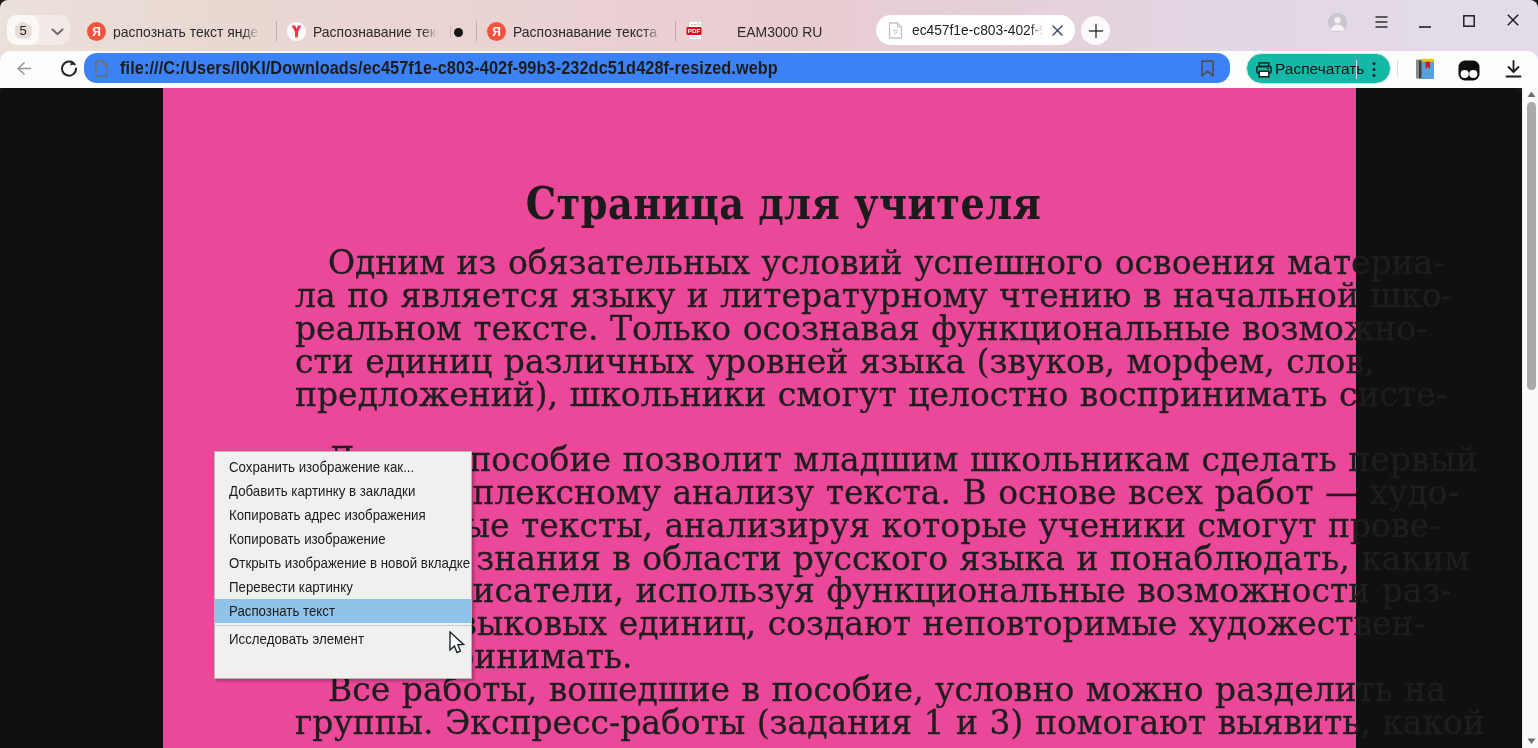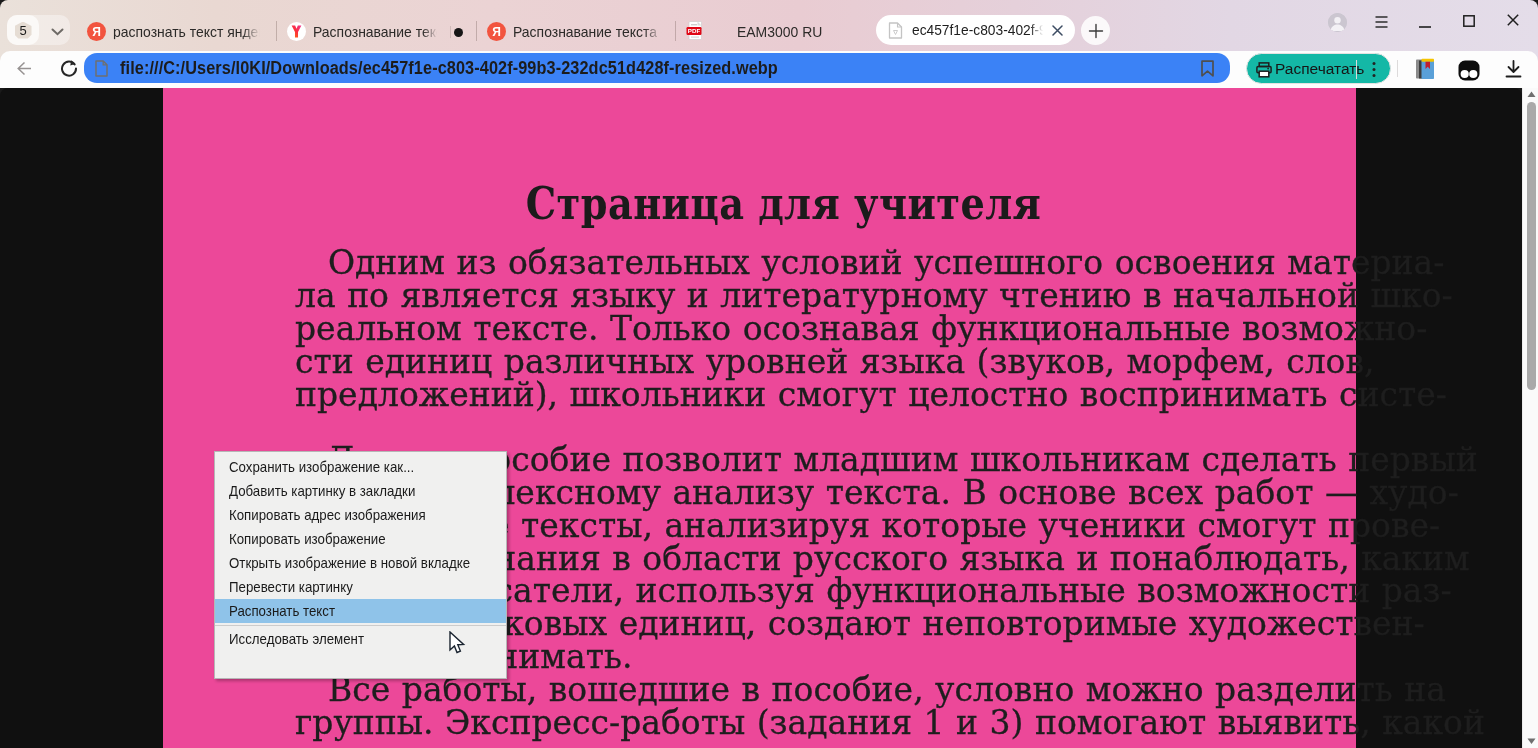--- a/index.html
+++ b/index.html
@@ -50,21 +50,21 @@
     text-align:justify; text-align-last:justify; word-spacing:1px; }
   .docline.plain { text-align-last:left; }
   .docline.in { text-indent:33px; }
 
   
   #scrollbar { position:absolute; left:1522px; top:88px; width:16px; height:660px; background:#fafafa; border-left:1px solid #ececec; }
   #scroll-thumb { position:absolute; left:4px; top:14px; width:9px; height:288px; border-radius:4.5px; background:#a9a9a9; }
   .scroll-arrow { position:absolute; left:4px; width:9px; height:7px; }
 
   
-  #context-menu { position:absolute; left:214px; top:451px; width:293px; height:228px; background:#f0f0ef; border:1px solid #b6b6b6;
+  #context-menu { position:absolute; left:214px; top:451px; width:258px; height:228px; background:#f0f0ef; border:1px solid #b6b6b6;
     box-shadow:2px 2px 3px rgba(0,0,0,0.28); }
   .menu-item { position:relative; height:24px; line-height:24px; padding-left:14px; font-size:15px; color:#1a1a1a; white-space:nowrap; }
   .menu-item.hl { background:#8fc3e9; }
   .mi-label { display:inline-block; transform:scaleX(0.885); transform-origin:0 50%; white-space:nowrap; }
   #menu-sep { height:1px; background:#cccccc; margin:1.5px 0; }
   #menu-pad-top { height:3px; }
 
   
   #cursor { position:absolute; left:449px; top:631px; width:17px; height:24px; z-index:60; }
 </style>

